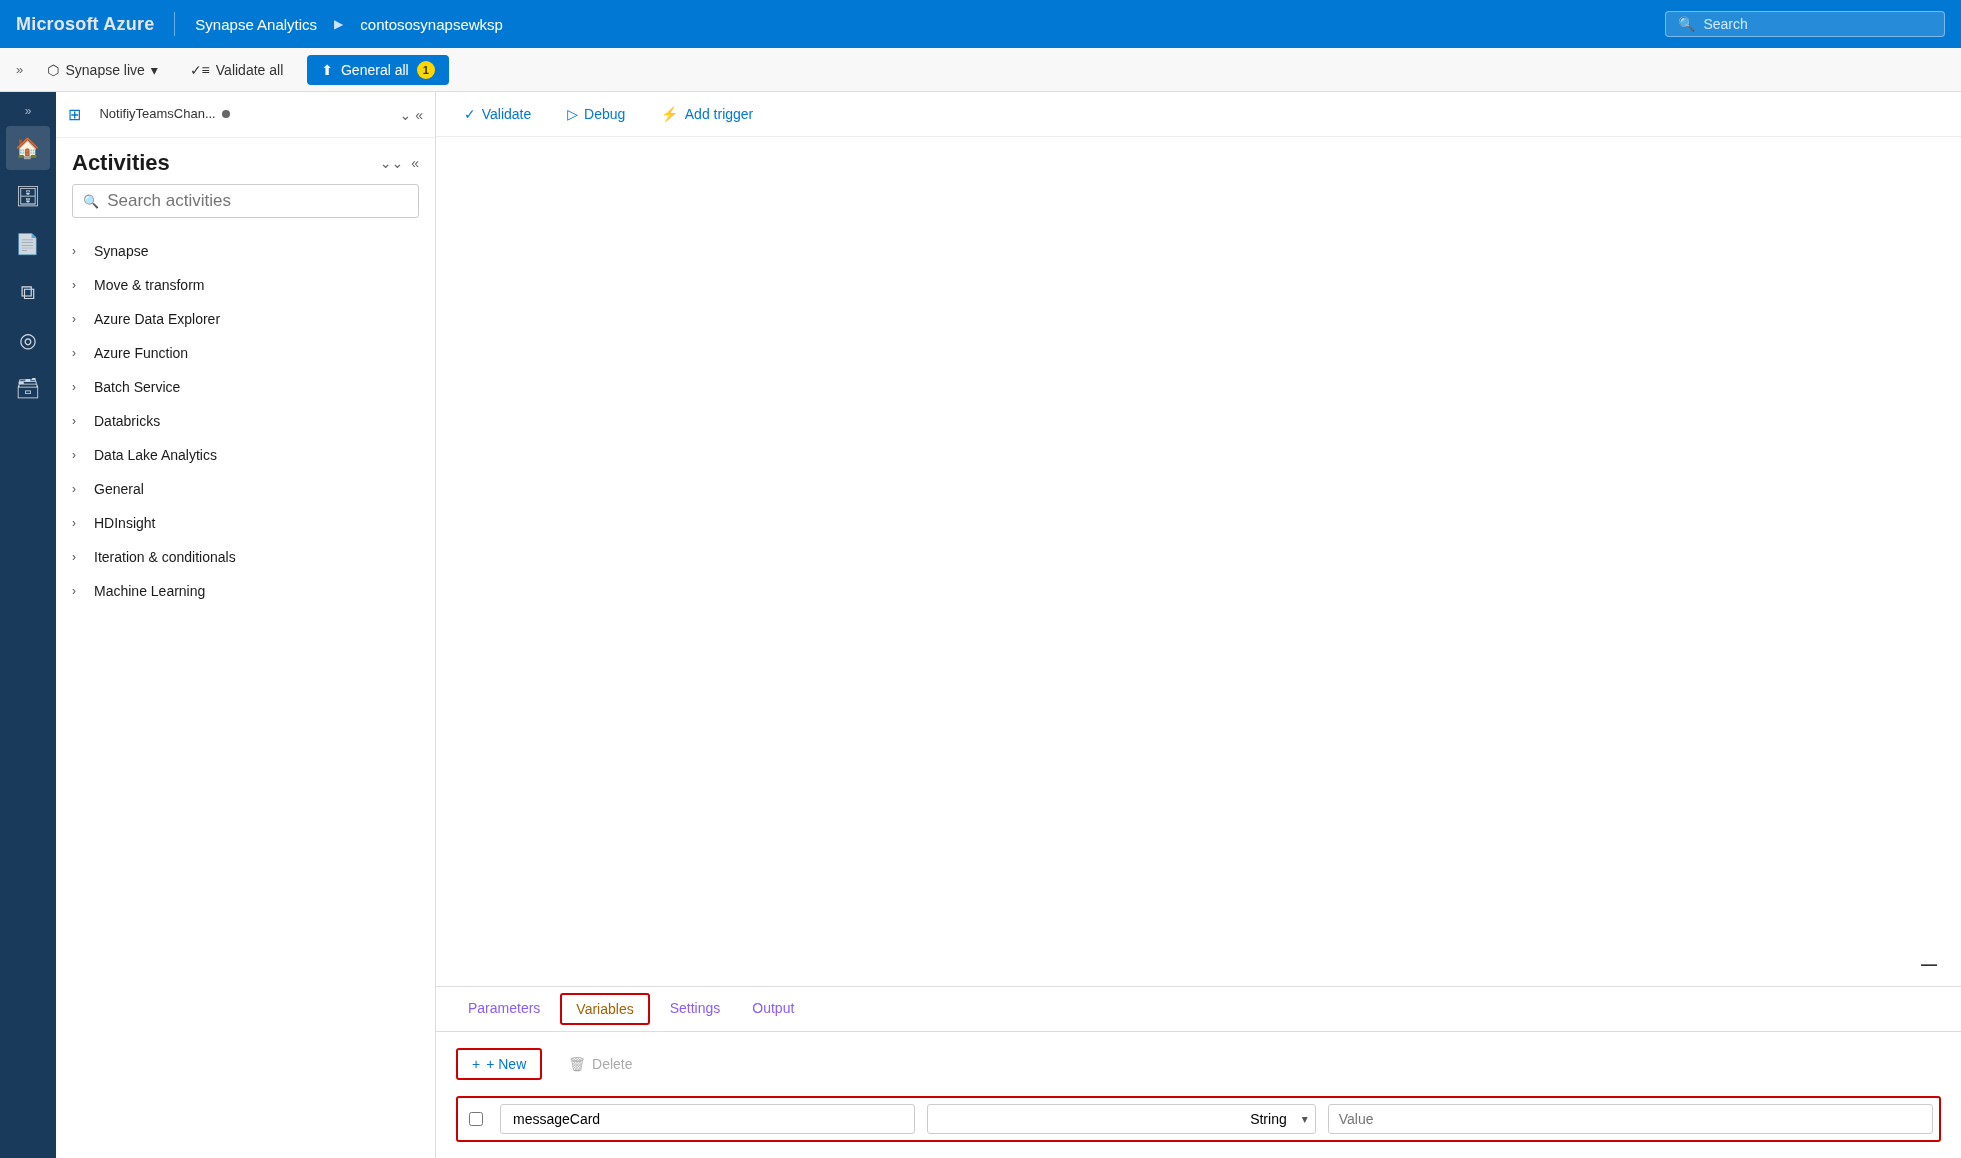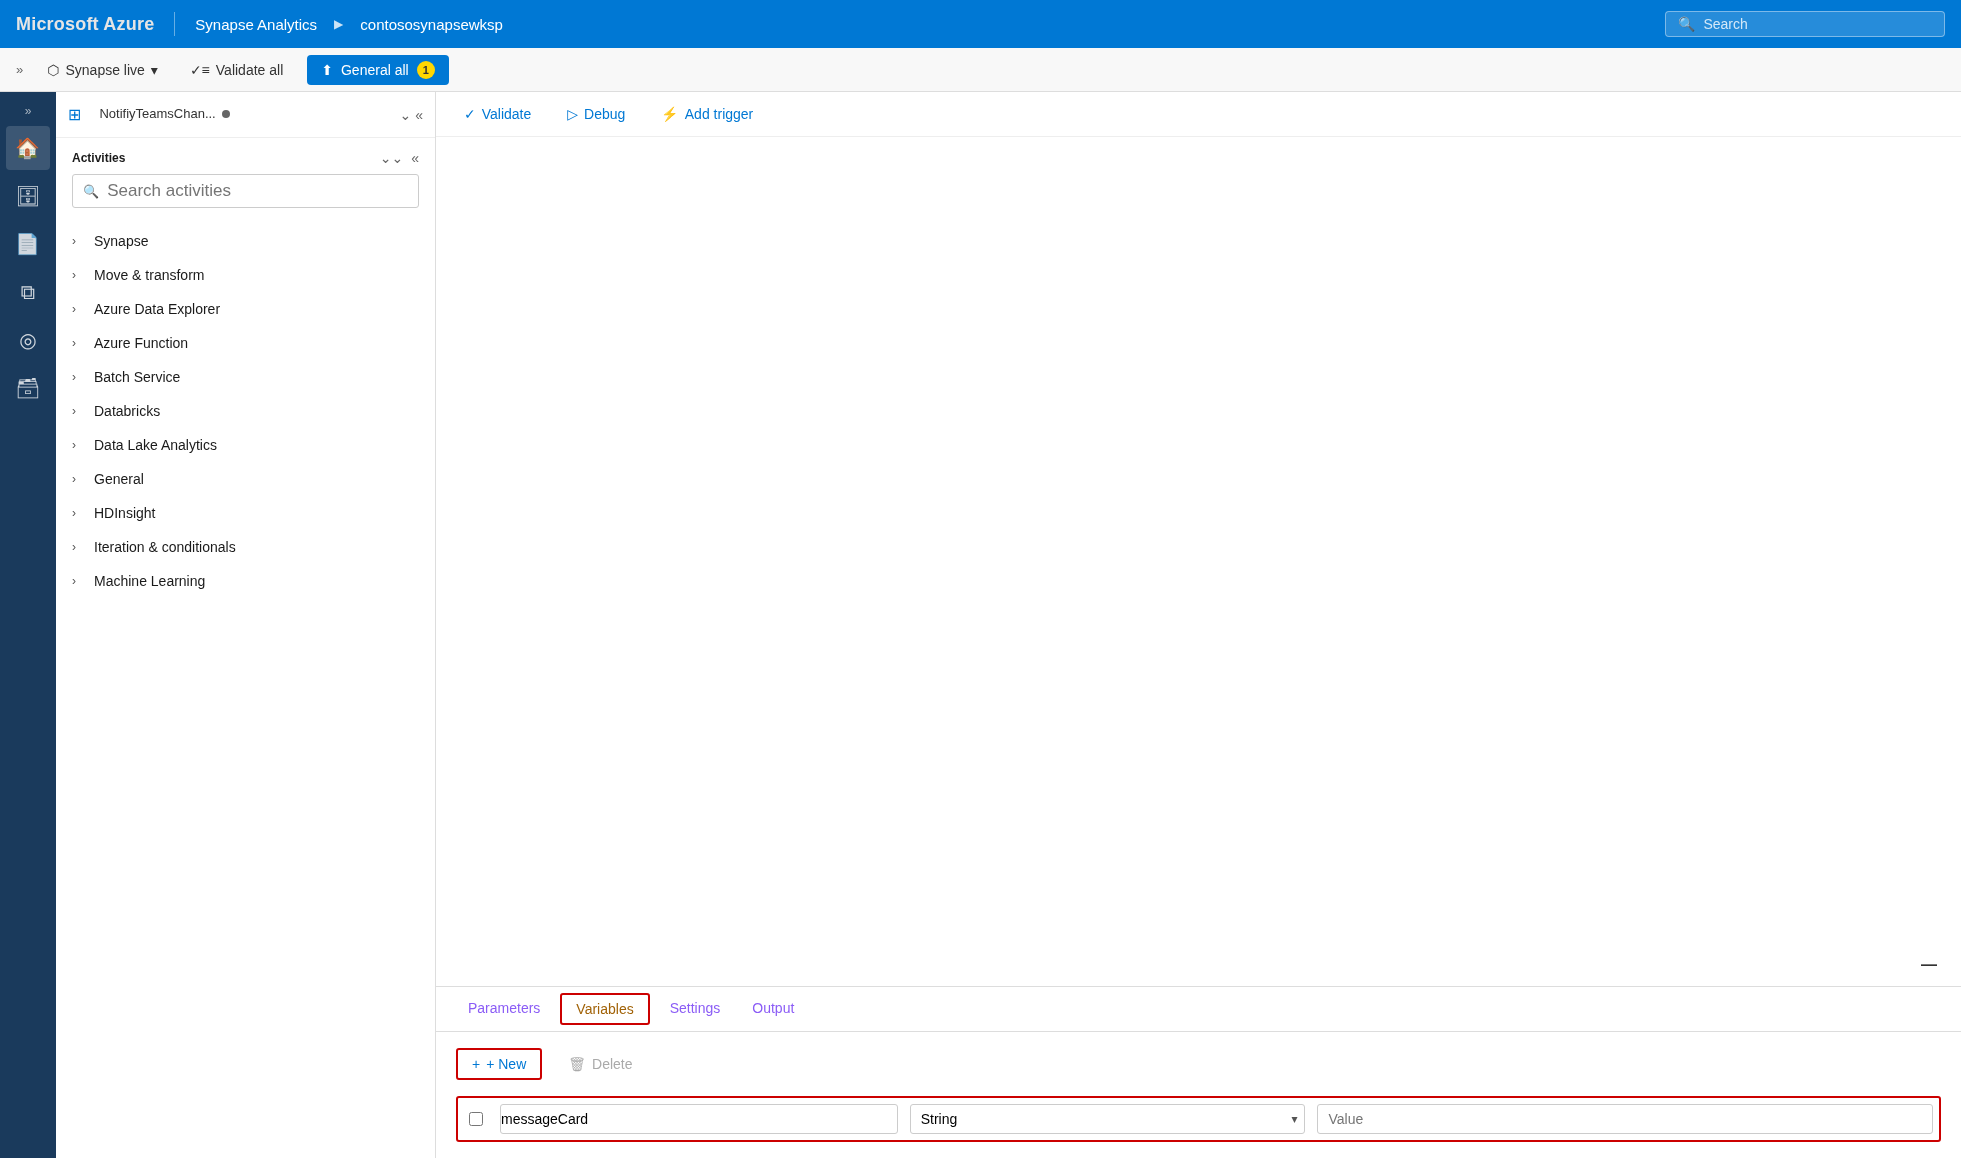--- a/index.html
+++ b/index.html
@@ -177,21 +177,21 @@
       color: #666;
       font-size: 14px;
     }
     .activities-title-row {
       display: flex;
       align-items: center;
       justify-content: space-between;
       padding: 12px 16px 8px 16px;
     }
     .activities-title {
-      font-size: 12px;
+      font-size: 22px;
       font-weight: 600;
       color: #1a1a1a;
     }
     .activities-icons {
       display: flex;
       gap: 8px;
       color: #666;
       font-size: 14px;
     }
     .search-box {
@@ -360,21 +360,21 @@
     }
     .row-checkbox input[type=checkbox] {
       width: 14px;
       height: 14px;
       cursor: pointer;
     }
     .name-input {
       flex: 2;
       border: 1px solid #ccc;
       border-radius: 3px;
-      padding: 6px 0;
+      padding: 6px 12px;
       font-size: 14px;
       outline: none;
       margin: 0 6px;
     }
     .type-select-wrap {
       flex: 2;
       display: flex;
       align-items: center;
       position: relative;
       margin: 0 6px;
@@ -382,20 +382,21 @@
     .type-select {
       width: 100%;
       border: 1px solid #ccc;
       border-radius: 3px;
       padding: 6px 28px 6px 10px;
       font-size: 14px;
       outline: none;
       appearance: none;
       background: white;
       cursor: pointer;
+      text-align: right;
     }
     .select-chevron {
       position: absolute;
       right: 8px;
       color: #555;
       font-size: 12px;
       pointer-events: none;
     }
     .default-input {
       flex: 3;

